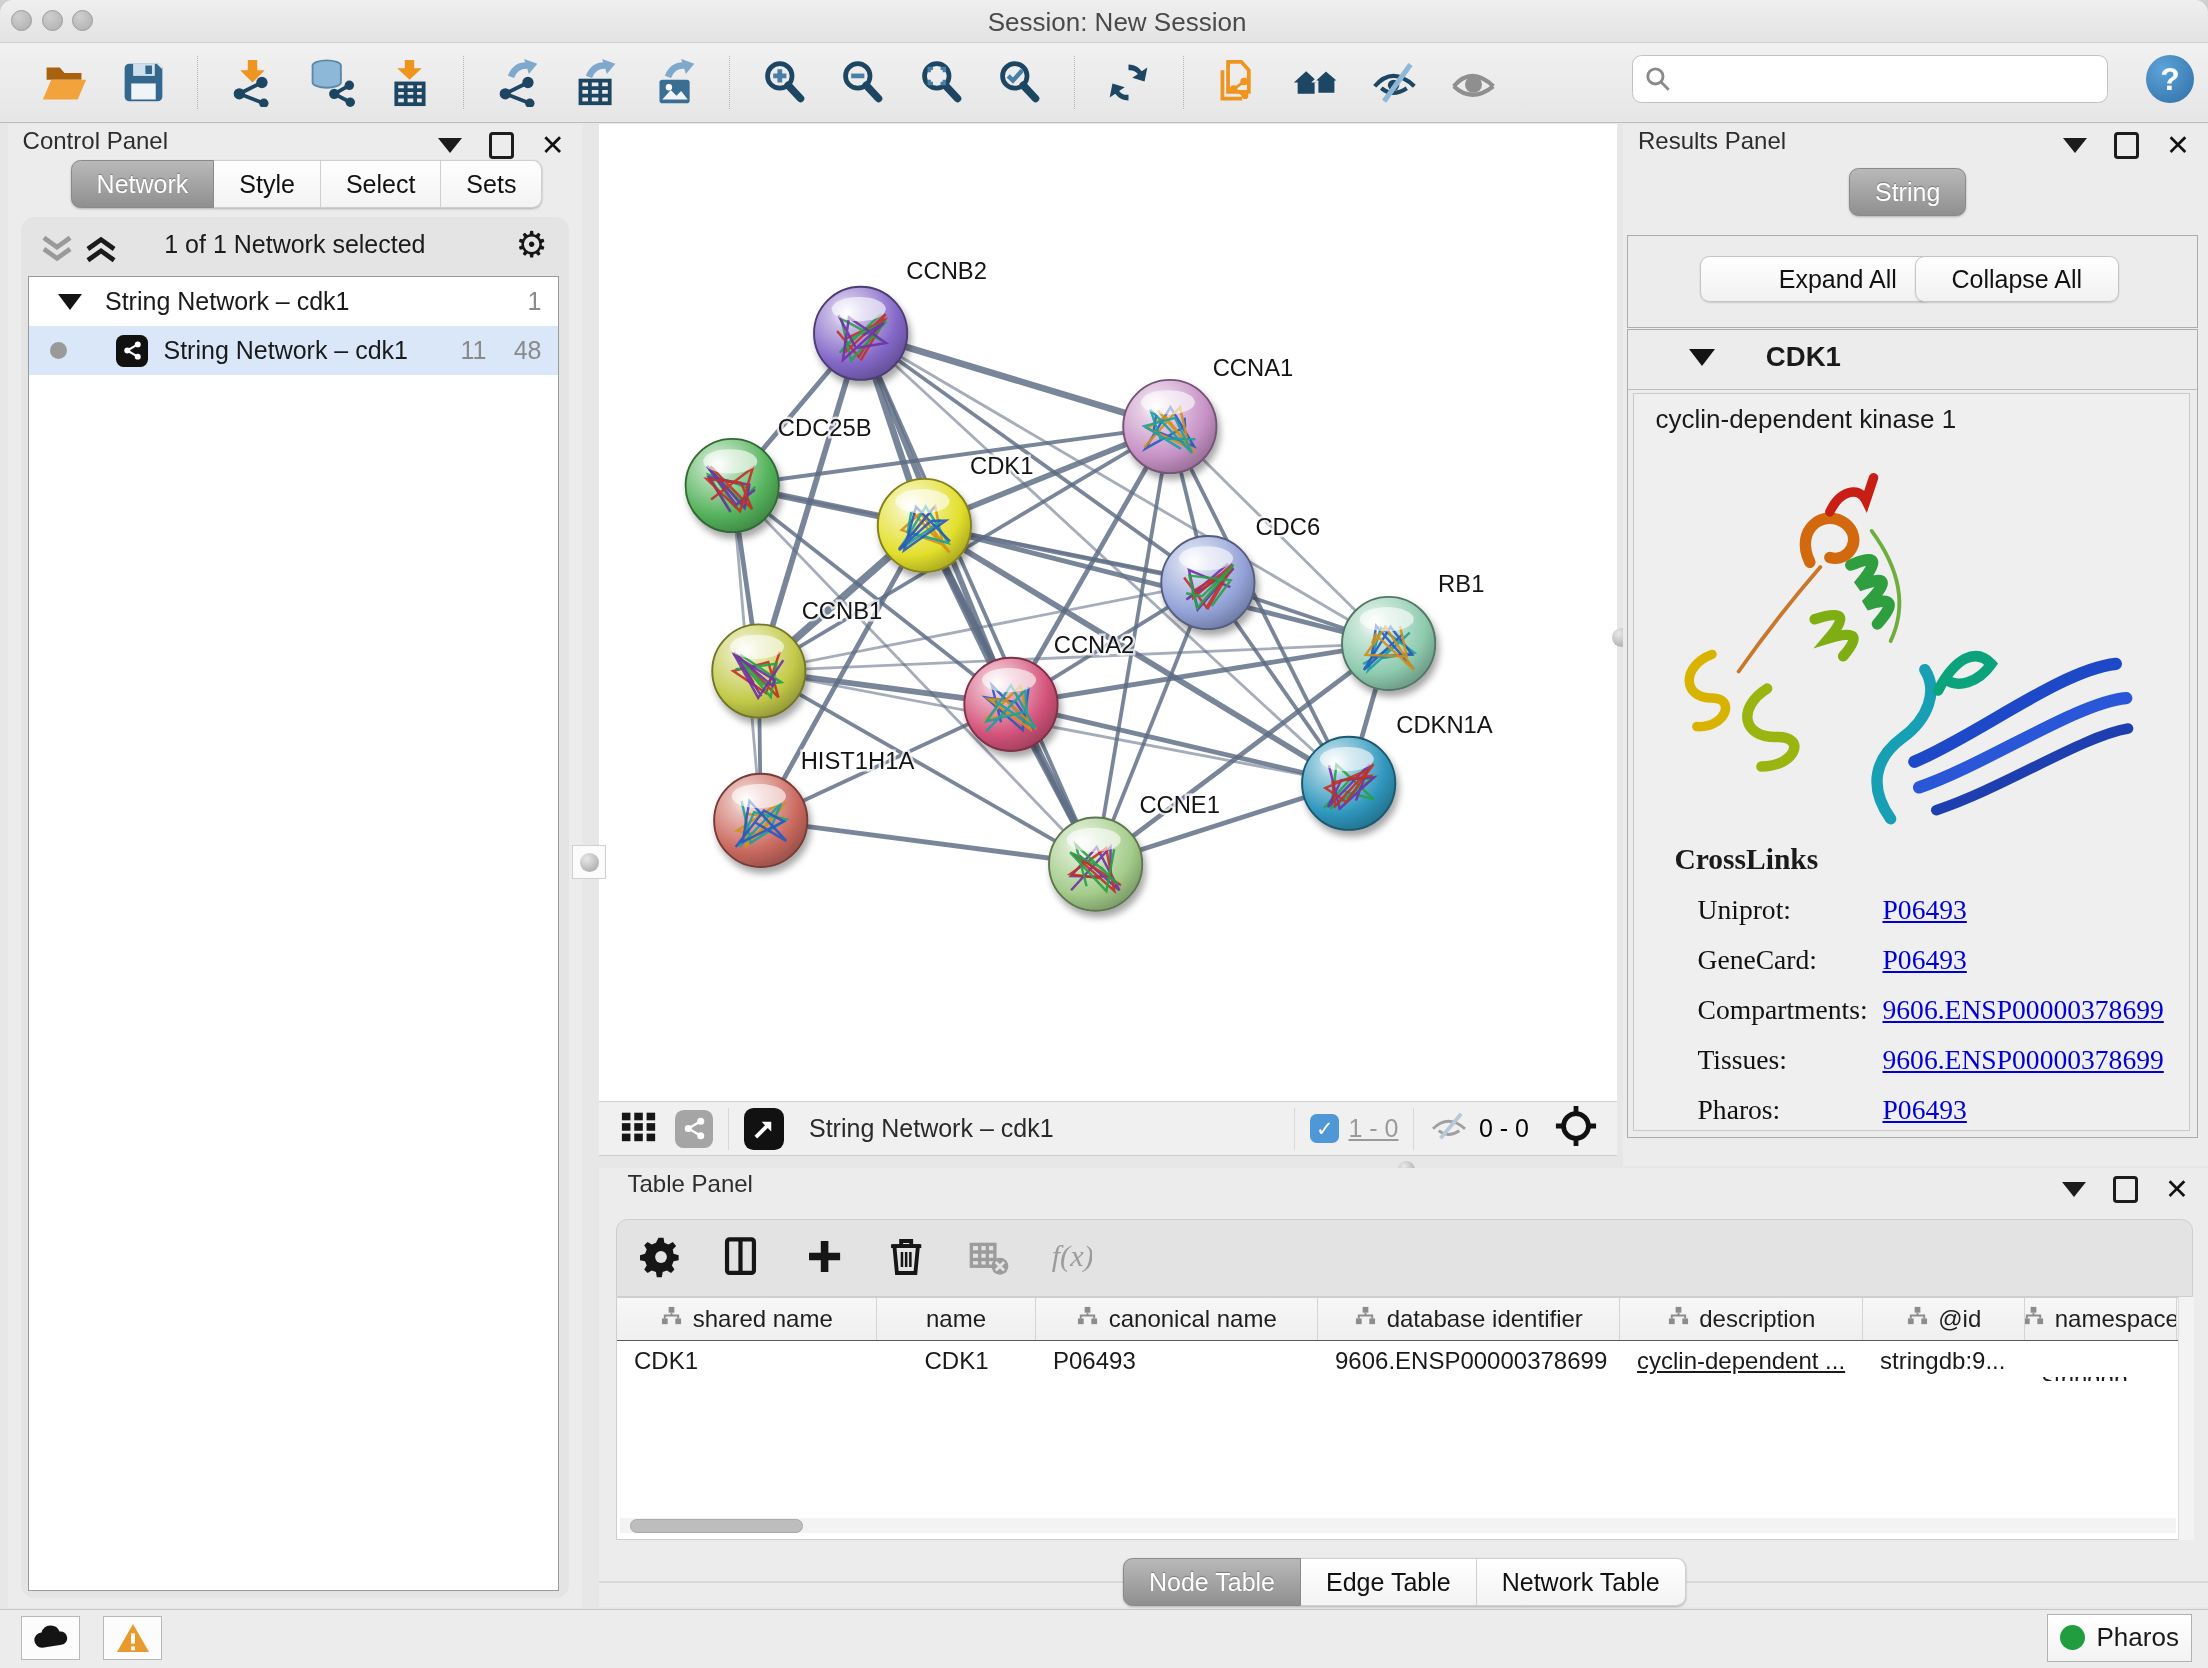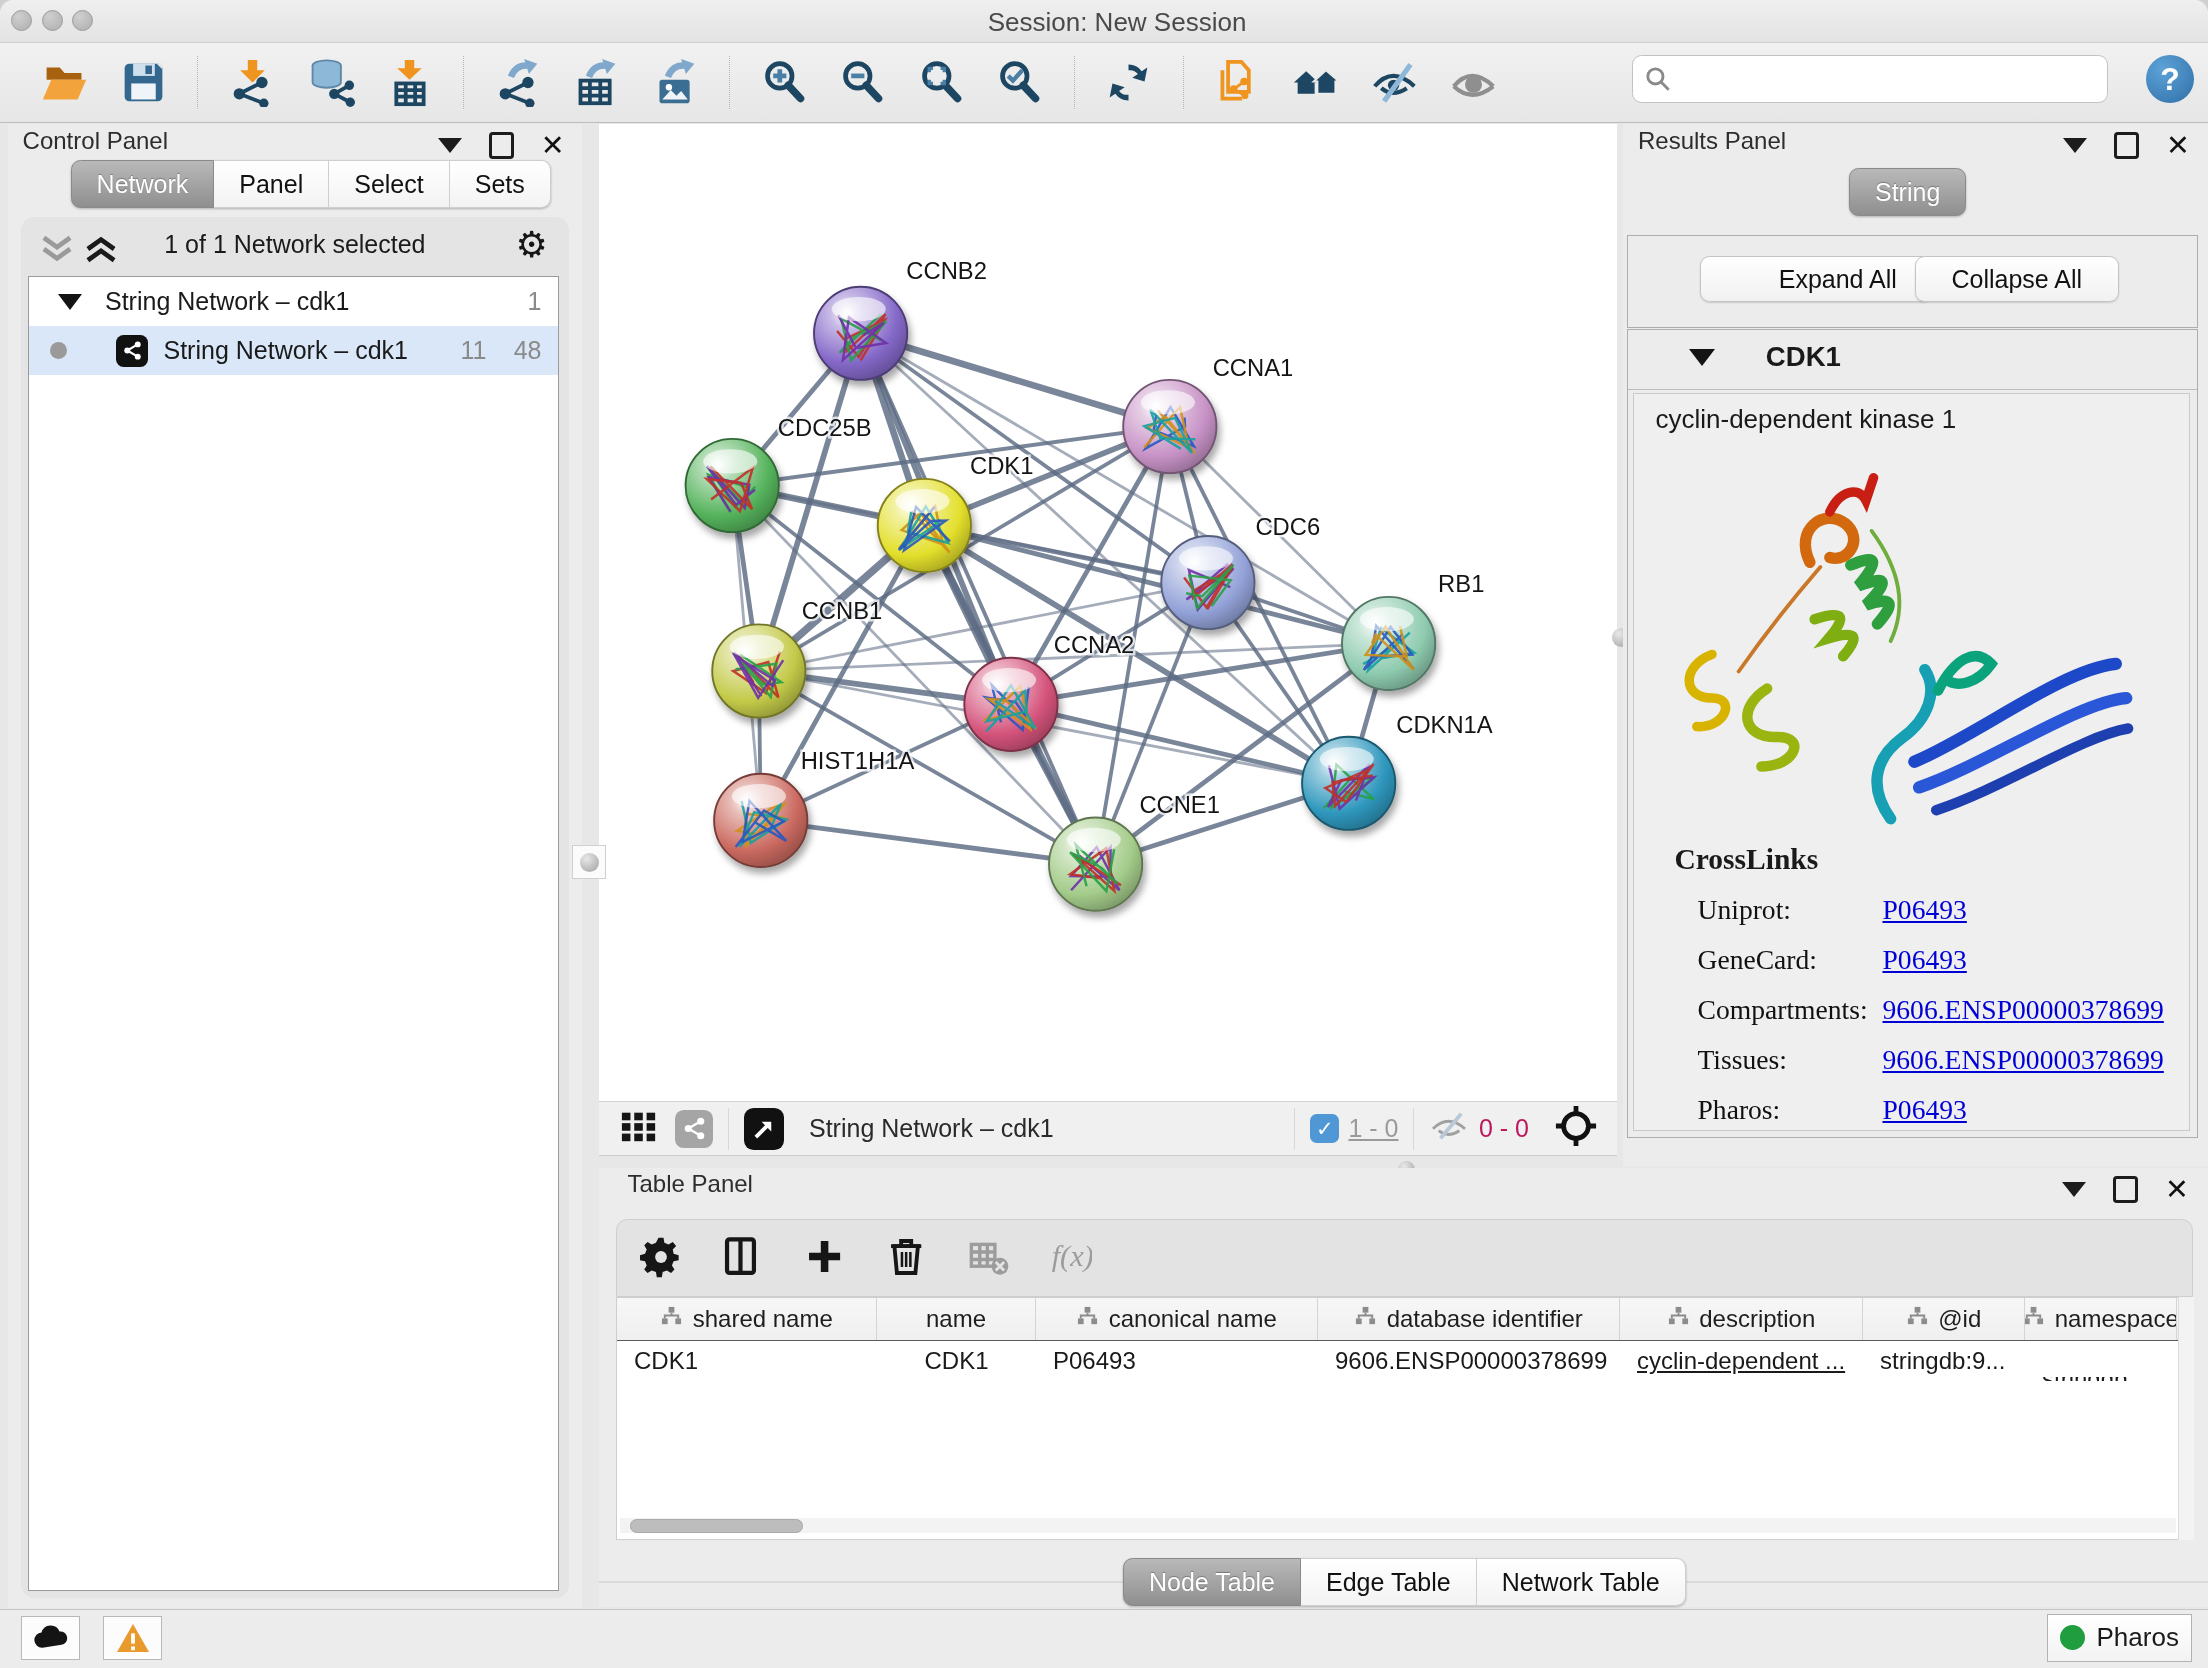--- a/index.html
+++ b/index.html
@@ -256,21 +256,21 @@
 
   <div style="position:absolute;left:7.6px;top:124px;width:574px;height:1484px;background:#ececec;">
     <span class="phead" style="left:15px;top:2.9px;">Control Panel</span>
     <div class="winbtns" style="right:17px;top:7.6px;">
       <span class="wb-collapse"></span>
       <span class="wb-float"></span>
       <span class="wb-close">✕</span>
     </div>
     <div class="tabgroup" style="left:63px;top:36px;" id="ctrl-tabs">
         <span class="tab active">Network</span>
-        <span class="tab">Panel</span>
+        <span class="tab">Style</span>
         <span class="tab">Select</span>
         <span class="tab">Sets</span>
       </div>
     <div class="panelbox" style="left:13.3px;top:93px;width:548px;height:1381px;">
       <svg style="position:absolute;left:17px;top:17px" width="38" height="30" viewBox="0 0 40 32">
           <g fill="none" stroke="#9a9a9a" stroke-width="5">
             <path d="M6 4l14 10L34 4"></path>
             <path d="M6 16l14 10 14-10"></path>
           </g>
         </svg>
@@ -627,21 +627,21 @@
     <span class="cfsep"></span>
     <span>
       <svg width="40" height="32" viewBox="0 0 42 34">
           <g stroke="#a0a0a0" stroke-width="3" fill="none">
             <path d="M4 20Q20 4 38 20"></path>
             <path d="M10 22q10 8 22 0"></path>
           </g>
           <path d="M34 4L12 30" stroke="#b8c8d8" stroke-width="4"></path>
         </svg>
     </span>
-    <span style="margin-left:9.5px;color:#be185d;text-align:right;">0 - 0</span>
+    <span style="margin-left:9.5px;color:#000000;text-align:right;">0 - 0</span>
     <span style="margin:0 19px 0 25px;">
       <svg width="44" height="44" viewBox="0 0 46 46">
           <circle cx="23" cy="23" r="13" fill="none" stroke="#111" stroke-width="5"></circle>
           <g stroke="#111" stroke-width="5">
             <path d="M23 2v8M23 36v8M2 23h8M36 23h8"></path>
           </g>
         </svg>
     </span>
   </div>
 

